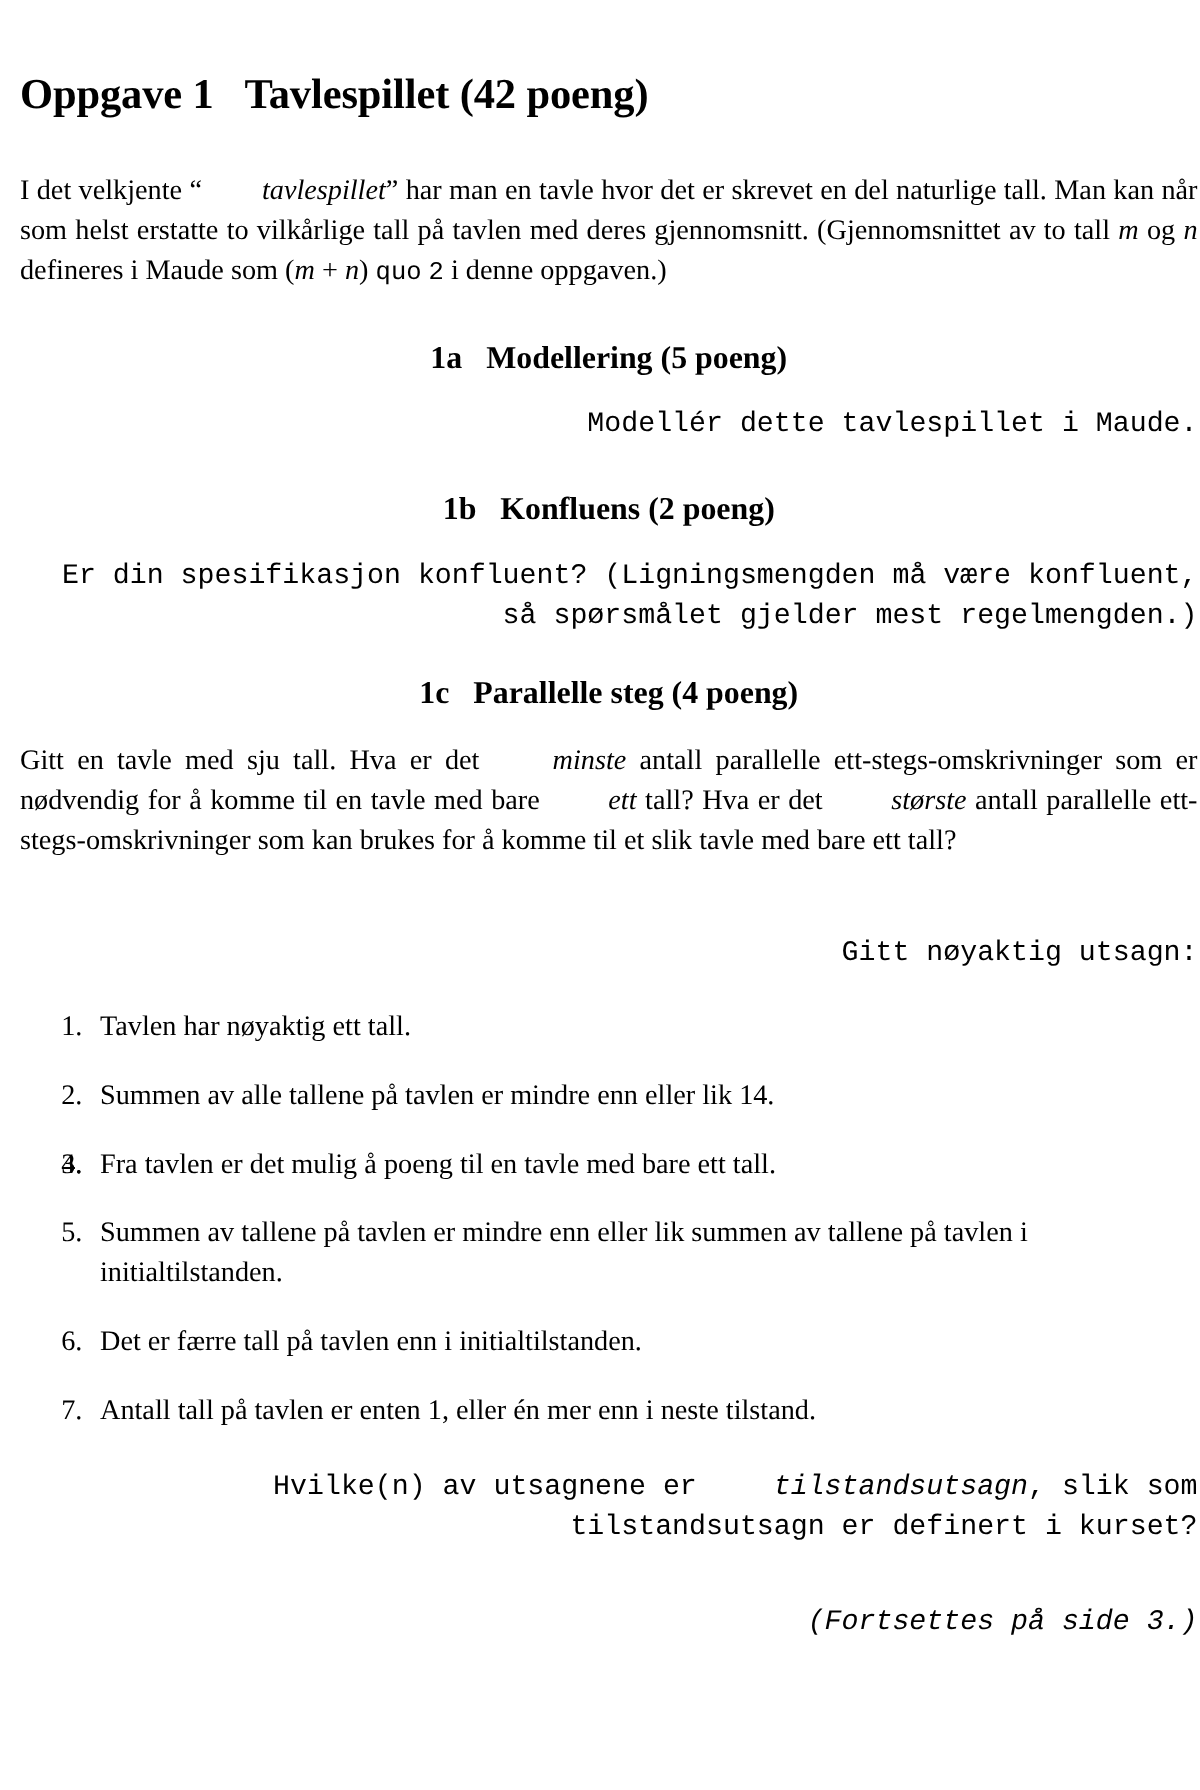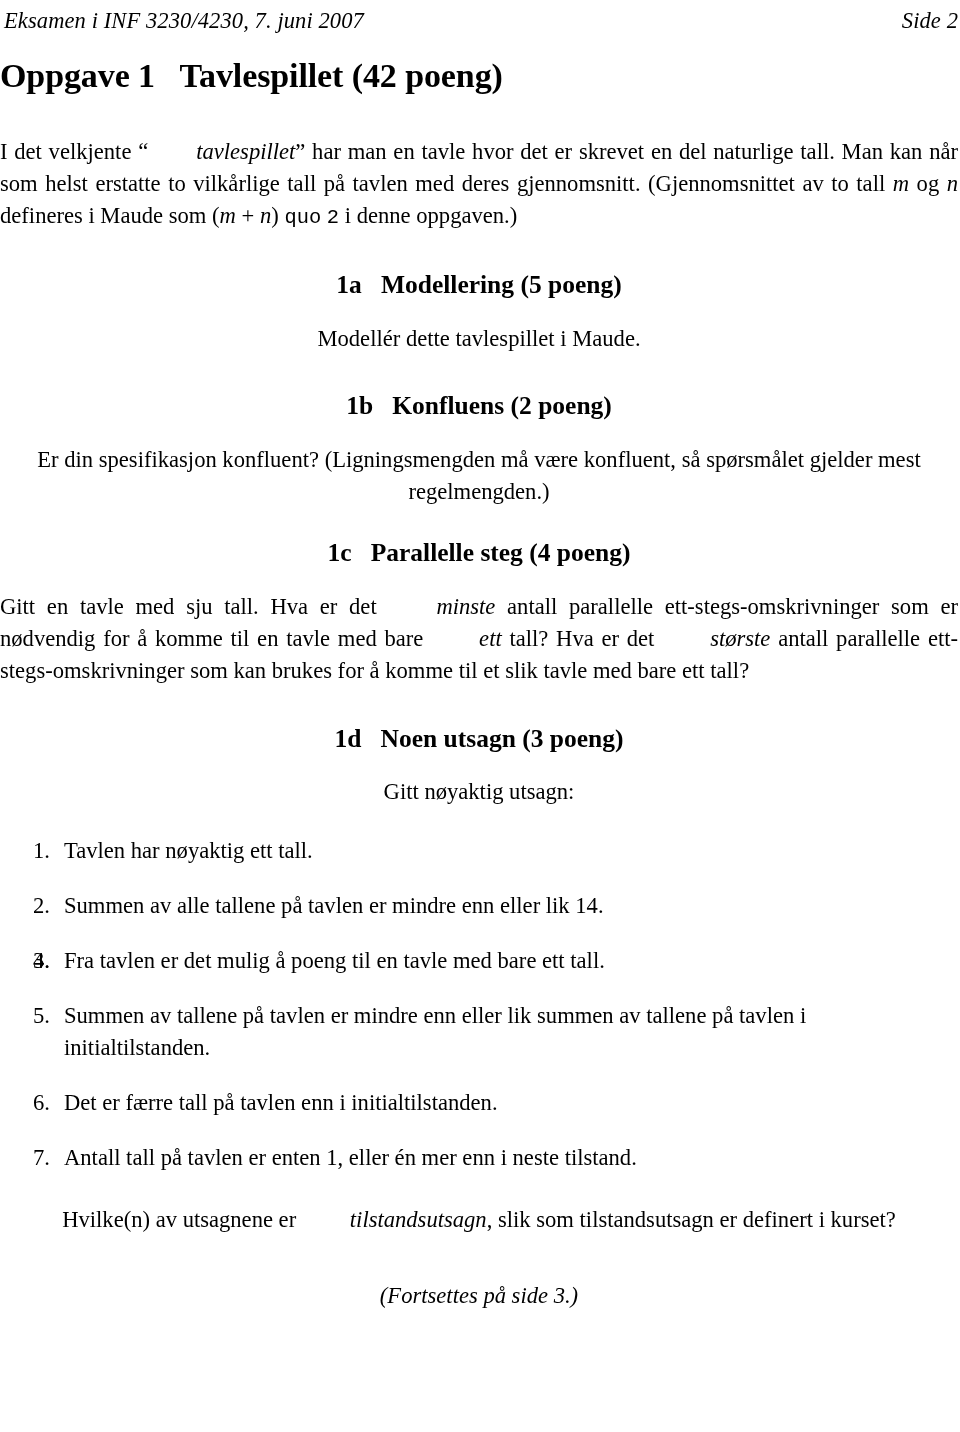--- a/index.html
+++ b/index.html
@@ -37,21 +37,21 @@
     font-style: italic;
     font-size: 22.5px;
     letter-spacing: 0.1px;
   }
   .runhead .rh-left  { white-space: nowrap; }
   .runhead .rh-right { white-space: nowrap; }
 
   
   .body {
     position: absolute;
-    left: 0;
+    left: 16px;
     right: 2px;
     top: 56px;
   }
 
   h1.opg-title {
     font-size: 34px;
     font-weight: bold;
     margin: 0 0 0 0;
     line-height: 1.18;
     letter-spacing: -0.1px;
@@ -59,21 +59,21 @@
   }
 
   p.para {
     font-size: 22.6px;
     line-height: 1.415;
     margin: 0;
     text-align: justify;
     text-justify: inter-word;
     hyphens: none;
   }
-  p.para.nojust { text-align: center; }
+  p.para.nojust { text-align: right; font-family: Liberation Mono, monospace; }
 
   h2.sec {
     font-size: 25.5px;
     font-weight: bold;
     margin: 0;
     line-height: 1.2;
     white-space: pre;
     text-align: center;
   }
 
@@ -112,24 +112,20 @@
   .gap-aftersec{ height: 22px; }
   .gap-list    { height: 27px; }
   .gap-final   { height: 30px; }
   .gap-foot    { height: 44px; }
 </style>
 </head>
 <body>
 
 <div class="page">
 
-  <div class="runhead">
-    <span class="rh-left">Eksamen i INF 3230/4230, 7. juni 2007</span>
-    <span class="rh-right">Side 2</span>
-  </div>
 
   <div class="body">
 
     <h1 class="opg-title">Oppgave 1   Tavlespillet (42 poeng)</h1>
 
     <div class="gap-intro"></div>
 
     <p class="para"><span>I det velkjente “</span><span class="it">tavlespillet</span><span>” har man en tavle hvor det er skrevet en del naturlige tall. Man kan når som helst erstatte to vilkårlige tall på tavlen med deres gjennomsnitt. (Gjennomsnittet av to tall </span><span class="mathvar">m</span><span> og </span><span class="mathvar">n</span><span> defineres i Maude som (</span><span class="mathvar">m</span><span> + </span><span class="mathvar">n</span><span>) </span><span class="tt">quo</span><span> </span><span class="tt">2</span><span> i denne oppgaven.)</span></p>
 
     <div class="gap-sec"></div>
@@ -145,21 +141,20 @@
     <p class="para nojust">Er din spesifikasjon konfluent? (Ligningsmengden må være konfluent, så spørsmålet gjelder mest regelmengden.)</p>
 
     <div class="gap-sec-sm"></div>
 
     <h2 class="sec">1c   Parallelle steg (4 poeng)</h2>
     <div class="gap-aftersec"></div>
     <p class="para"><span>Gitt en tavle med sju tall. Hva er det </span><span class="it">minste</span><span> antall parallelle ett-stegs-omskrivninger som er nødvendig for å komme til en tavle med bare </span><span class="it">ett</span><span> tall? Hva er det </span><span class="it">største</span><span> antall parallelle ett-stegs-omskrivninger som kan brukes for å komme til et slik tavle med bare ett tall?</span></p>
 
     <div class="gap-sec"></div>
 
-    <h2 class="sec">1d   Noen utsagn (3 poeng)</h2>
     <div class="gap-aftersec"></div>
     <p class="para nojust">Gitt nøyaktig utsagn:</p>
 
     <div class="gap-list"></div>
 
     <ol class="utsagn">
       <li><span class="num">1.</span><span>Tavlen har nøyaktig ett tall.</span></li>
       <li style="margin-top:23px"><span class="num">2.</span><span>Summen av alle tallene på tavlen er mindre enn eller lik 14.</span></li>
       <li style="margin-top:23px"><span class="num">3.</span></li>
       <li style="margin-top:23px"><span class="num">4.</span><span>Fra tavlen er det mulig å poeng til en tavle med bare ett tall.</span></li>

